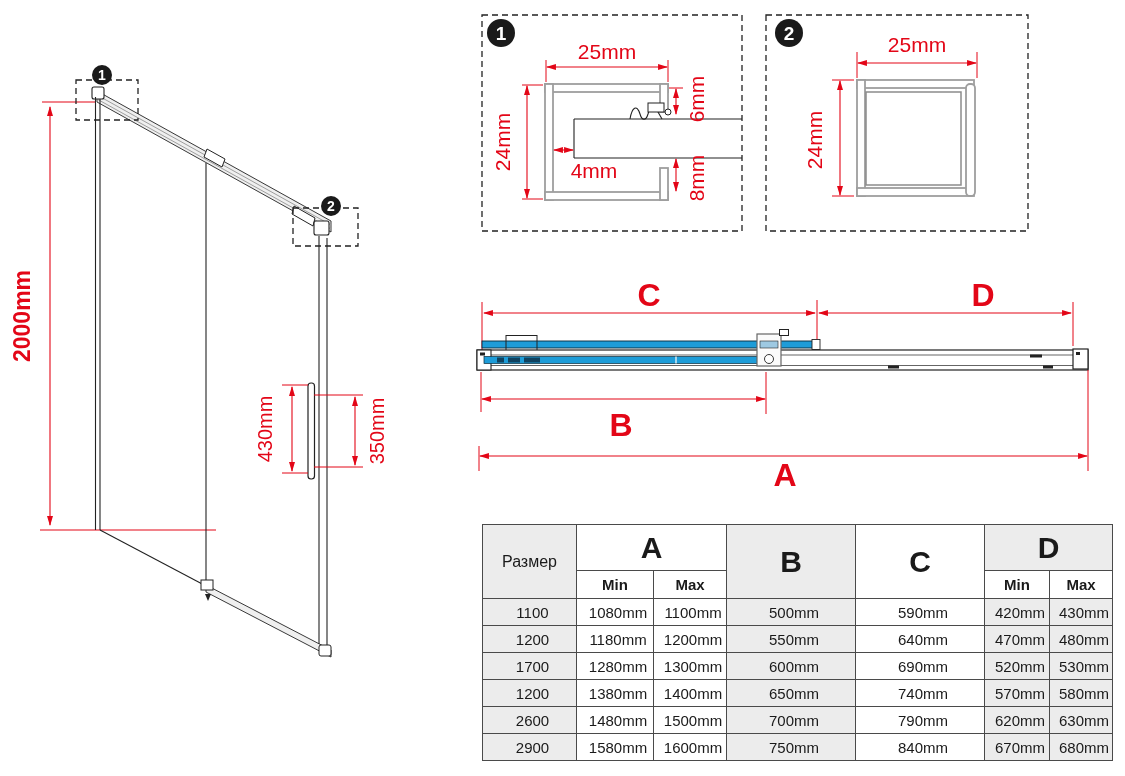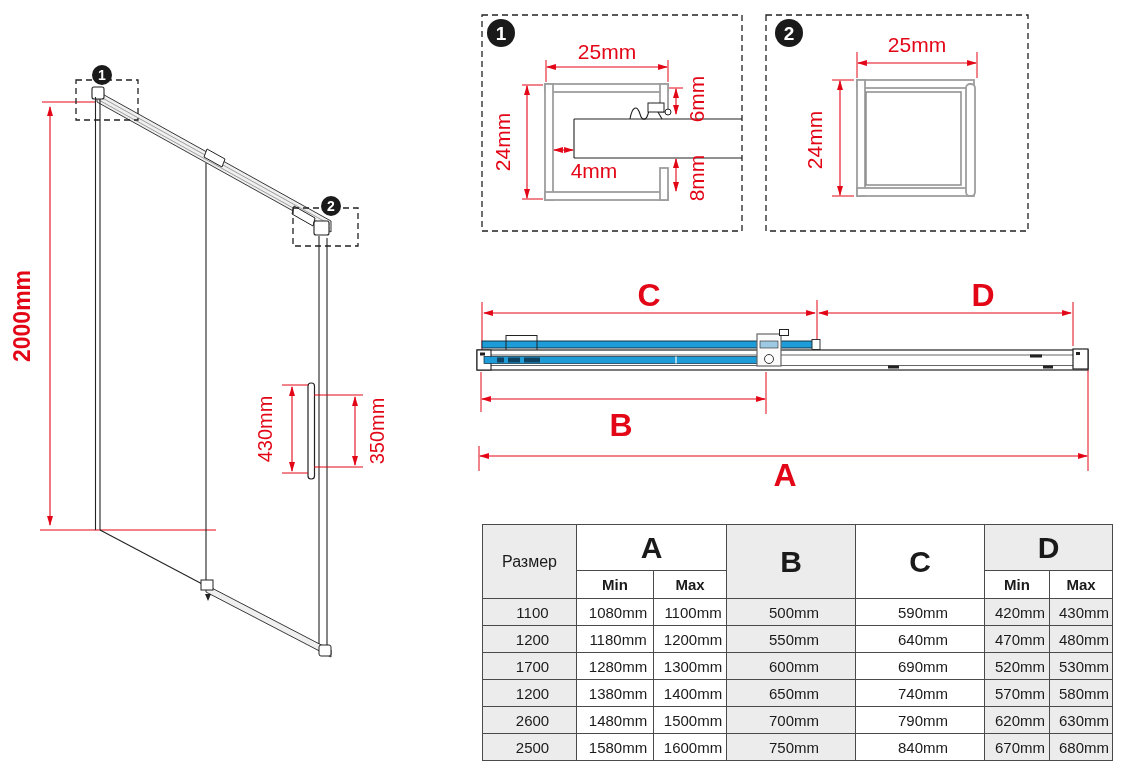--- a/index.html
+++ b/index.html
@@ -270,21 +270,21 @@
         <tr>
           <td class="sz g">2600</td>
           <td>1480mm</td>
           <td>1500mm</td>
           <td class="g">700mm</td>
           <td>790mm</td>
           <td class="g">620mm</td>
           <td class="g">630mm</td>
         </tr>
         <tr>
-          <td class="sz g">2500</td>
+          <td class="sz g">2900</td>
           <td>1580mm</td>
           <td>1600mm</td>
           <td class="g">750mm</td>
           <td>840mm</td>
           <td class="g">670mm</td>
           <td class="g">680mm</td>
         </tr>
       </tbody>
 </table>
 

